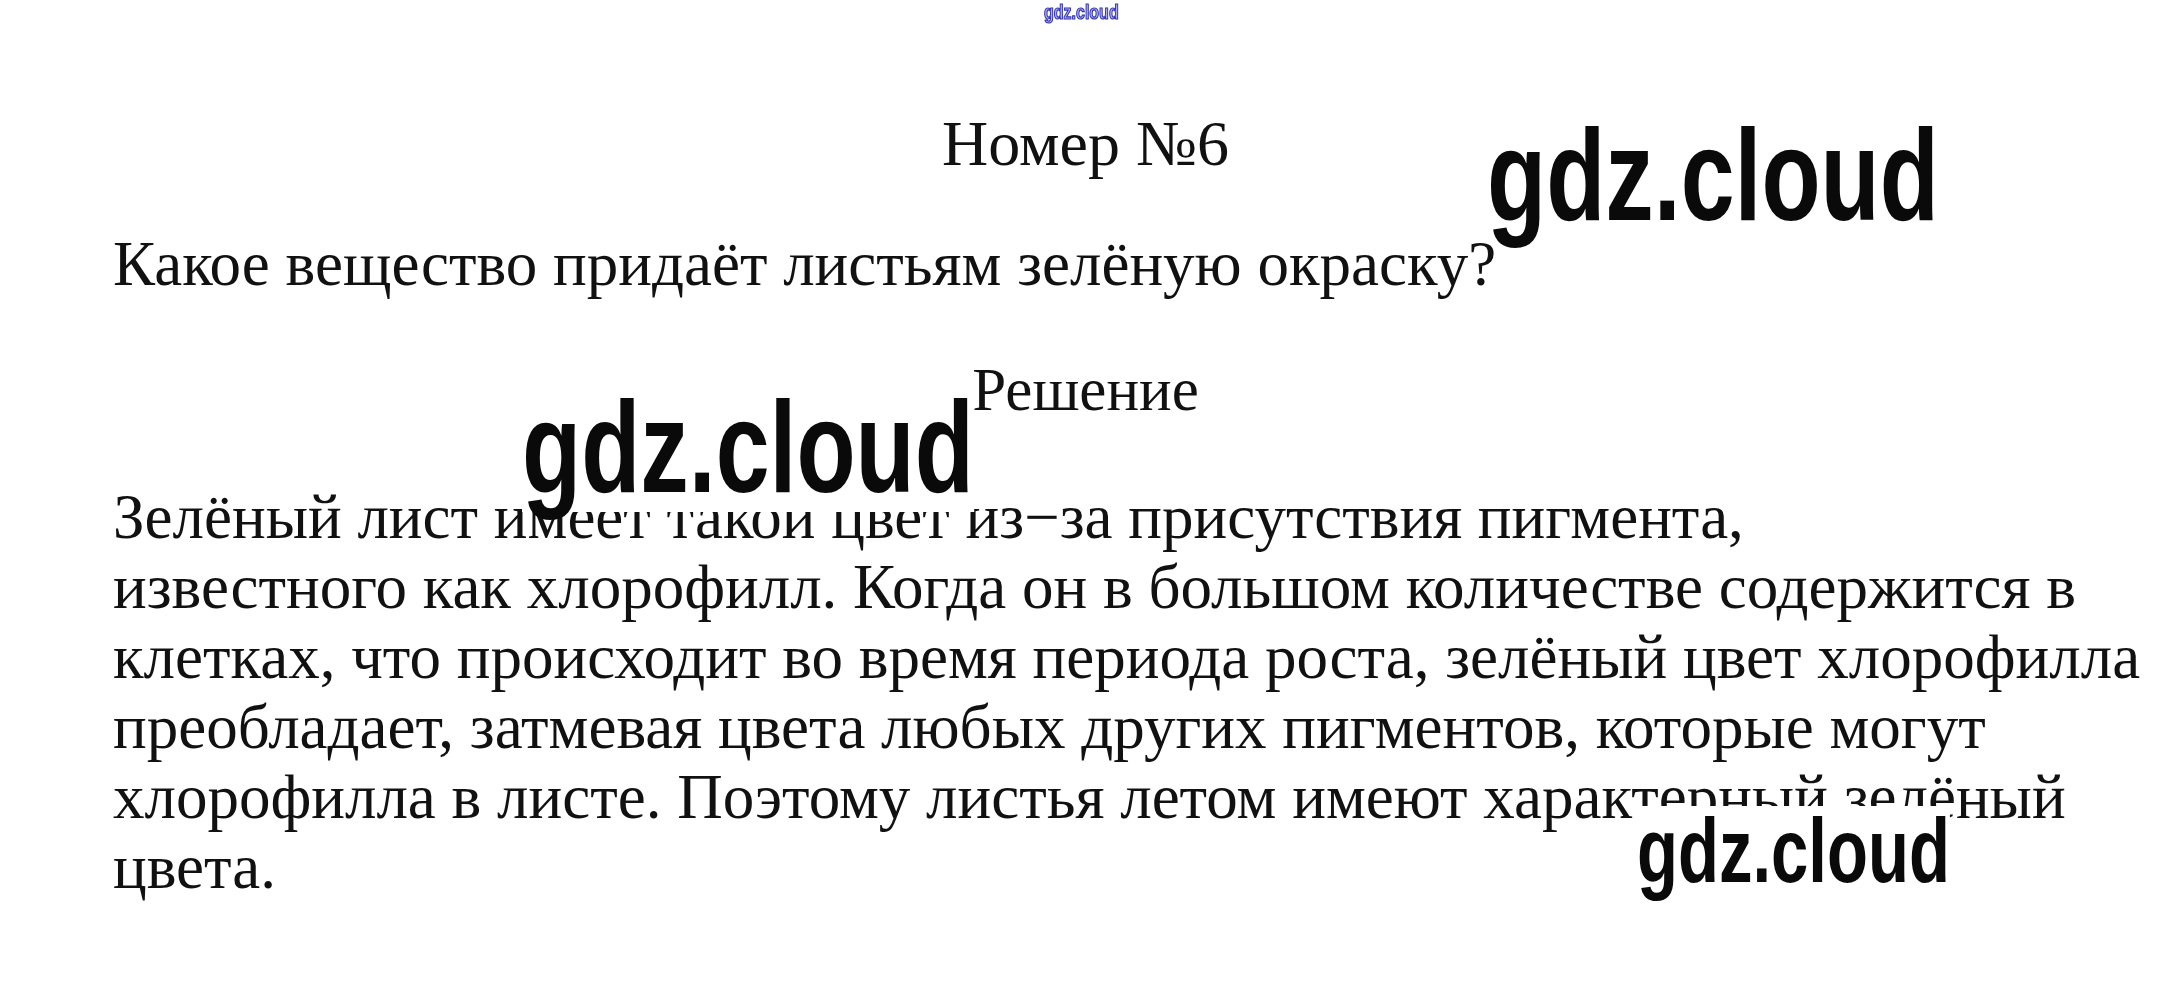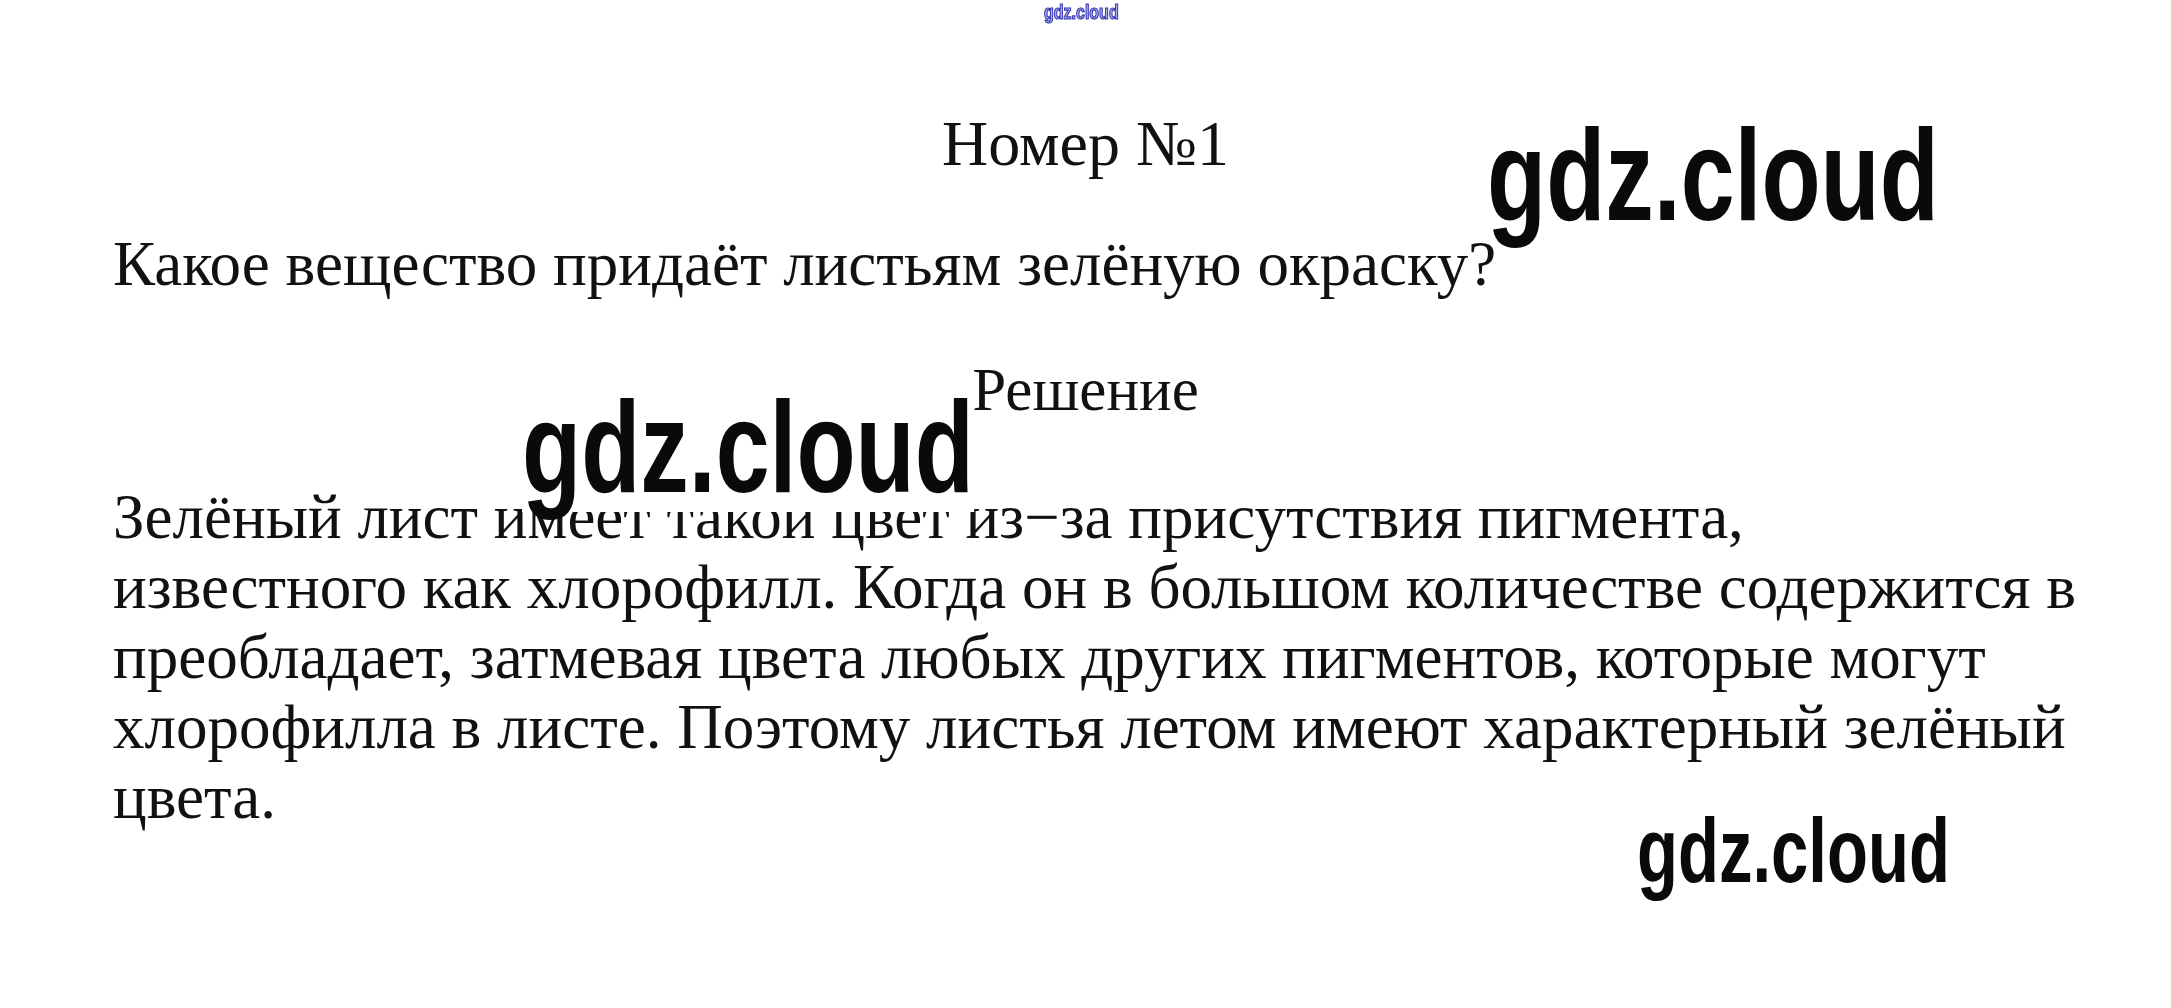--- a/index.html
+++ b/index.html
@@ -97,29 +97,30 @@
     color: rgba(255,255,255,0.15);
     -webkit-text-stroke: 1.2px #3434b6;
     text-shadow: 0 0 1px #9a9ad8;
   }
 </style>
 </head>
 <body>
 
 <div class="page">
 
-  <div class="title">Номер №1</div>
+  <div class="title">Номер №6</div>
 
   <div class="question">Какое вещество придаёт листьям зелёную окраску?</div>
 
   <div class="solution-label">Решение</div>
 
   <div class="answer">
     <div class="line"><b>Зелёный лист имеет такой цвет из−за присутствия пигмента,</b><span></span></div>
     <div class="line"><b>известного как хлорофилл</b><span>. Когда он в большом количестве содержится в</span></div>
+    <div class="line"><b></b><span>клетках, что происходит во время периода роста, зелёный цвет хлорофилла</span></div>
     <div class="line"><b></b><span>преобладает, затмевая цвета любых других пигментов, которые могут</span></div>
     <div class="line"><b></b><span>хлорофилла в листе. Поэтому листья летом имеют характерный зелёный</span></div>
     <div class="line"><b></b><span>цвета.</span></div>
   </div>
 
   <div class="wm wm-tiny">gdz.cloud</div>
 
   <div class="wm wm-tr">gdz.cloud</div>
 
   <div class="wm wm-mid">gdz.cloud</div>

